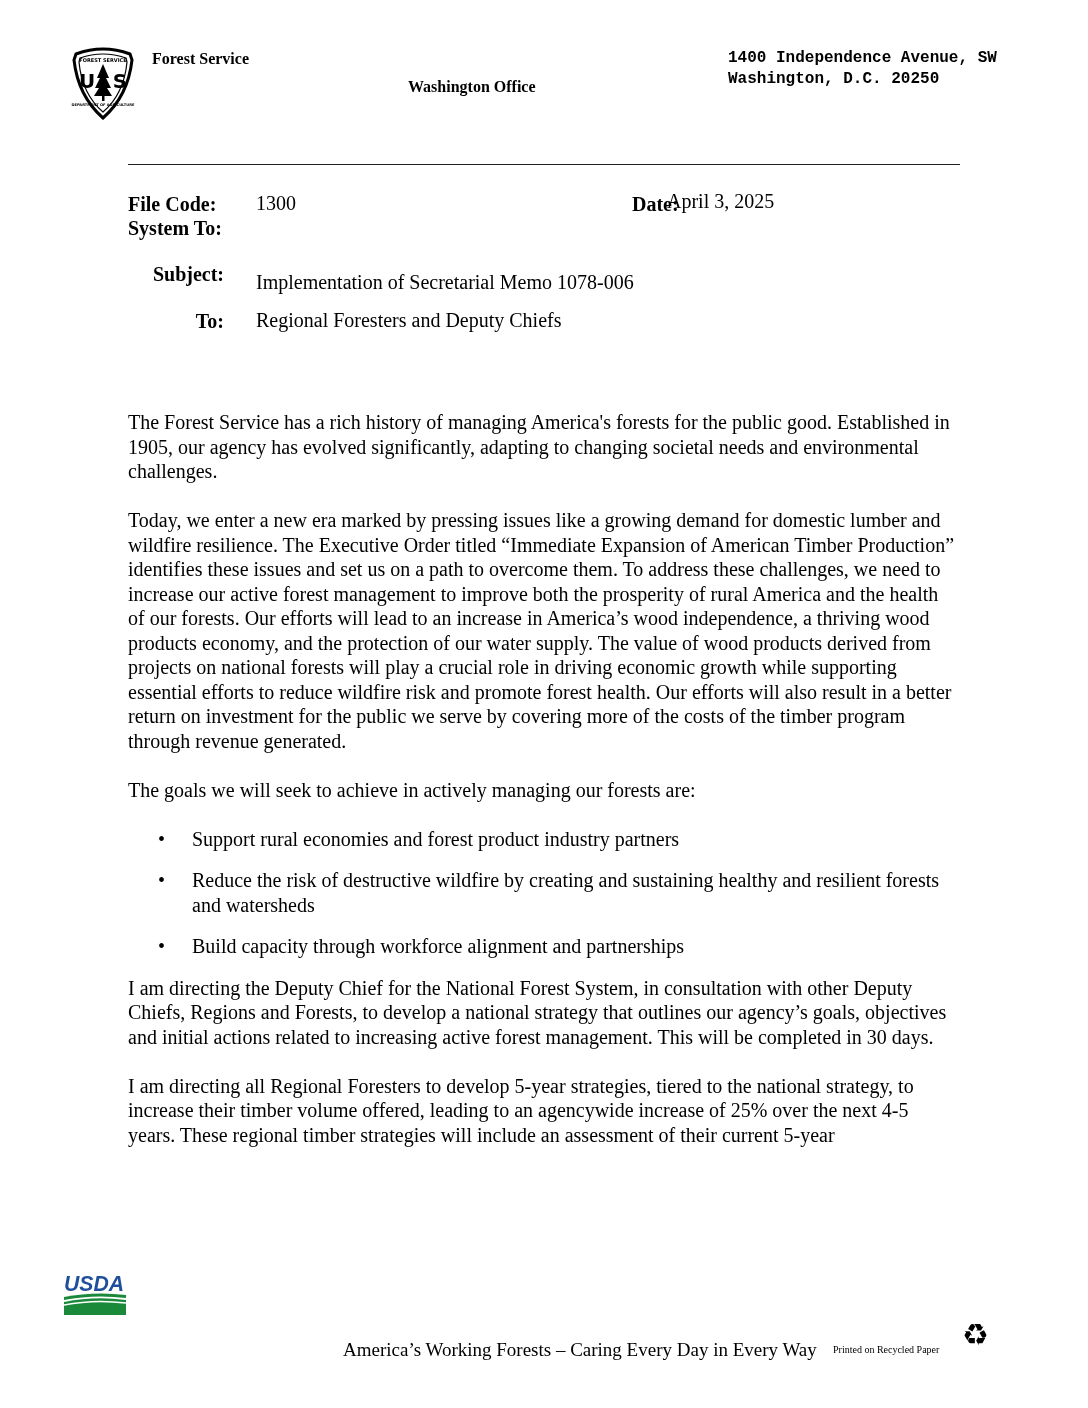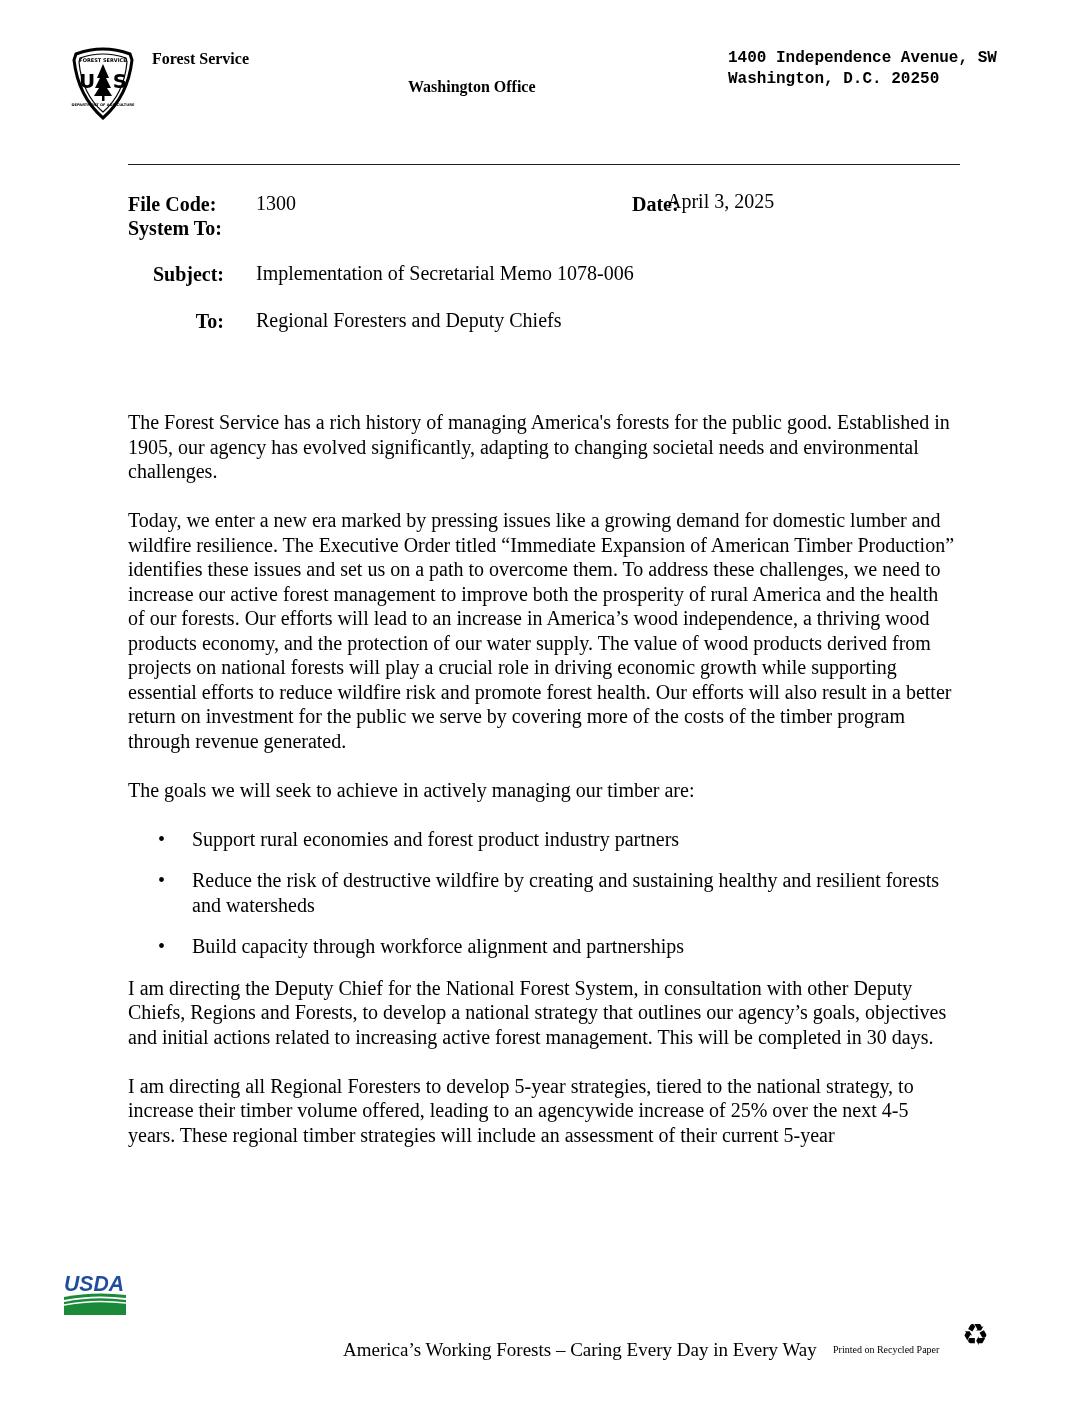--- a/index.html
+++ b/index.html
@@ -40,28 +40,28 @@
   <div>Washington, D.C. 20250</div>
 </div>
 <div class="rule"></div>
 
 <div class="abs lbl" style="left:128px; top:192px; text-align:left;">File Code:</div>
 <div class="abs val" style="left:256px; top:191px;">1300</div>
 <div class="abs lbl" style="left:590px; top:192px; text-align:left;margin-left:42px;">Date:</div>
 <div class="abs val" style="left:667px; top:189px;">April 3, 2025</div>
 <div class="abs lbl" style="left:128px; top:216px; text-align:left;">System To:</div>
 <div class="abs lbl" style="left:100px; width:124px; top:262px;">Subject:</div>
-<div class="abs val" style="left:256px; top:261px;">Implementation of Secretarial Memo 1078-006</div>
+<div class="abs val" style="left:256px; top:270px;">Implementation of Secretarial Memo 1078-006</div>
 <div class="abs lbl" style="left:100px; width:124px; top:309px;">To:</div>
 <div class="abs val" style="left:256px; top:308px;">Regional Foresters and Deputy Chiefs</div>
 
 <div class="body" style="top:410px;">
   <p>The Forest Service has a rich history of managing America's forests for the public good. Established in 1905, our agency has evolved significantly, adapting to changing societal needs and environmental challenges.</p>
   <p>Today, we enter a new era marked by pressing issues like a growing demand for domestic lumber and wildfire resilience. The Executive Order titled “Immediate Expansion of American Timber Production” identifies these issues and set us on a path to overcome them.  To address these challenges, we need to increase our active forest management to improve both the prosperity of rural America and the health of our forests.  Our efforts will lead to an increase in America’s wood independence, a thriving wood products economy, and the protection of our water supply.  The value of wood products derived from projects on national forests will play a crucial role in driving economic growth while supporting essential efforts to reduce wildfire risk and promote forest health.  Our efforts will also result in a better return on investment for the public we serve by covering more of the costs of the timber program through revenue generated.</p>
-  <p>The goals we will seek to achieve in actively managing our timber are:</p>
+  <p>The goals we will seek to achieve in actively managing our forests are:</p>
   <ul class="bullets" style="margin-bottom:14px;">
     <li><span class="dot">•</span><span>Support rural economies and forest product industry partners</span></li>
     <li><span class="dot">•</span><span>Reduce the risk of destructive wildfire by creating and sustaining healthy and resilient forests and watersheds</span></li>
     <li><span class="dot">•</span><span>Build capacity through workforce alignment and partnerships</span></li>
   </ul>
   <p>I am directing the Deputy Chief for the National Forest System, in consultation with other Deputy Chiefs, Regions and Forests, to develop a national strategy that outlines our agency’s goals, objectives and initial actions related to increasing active forest management.  This will be completed in 30 days.</p>
   <p>I am directing all Regional Foresters to develop 5-year strategies, tiered to the national strategy, to increase their timber volume offered, leading to an agencywide increase of 25% over the next 4-5 years.  These regional timber strategies will include an assessment of their current 5-year</p>
 </div>
 
 <div class="abs" style="left:64px; top:1271px; width:62px; height:44px;font-style:italic;">

